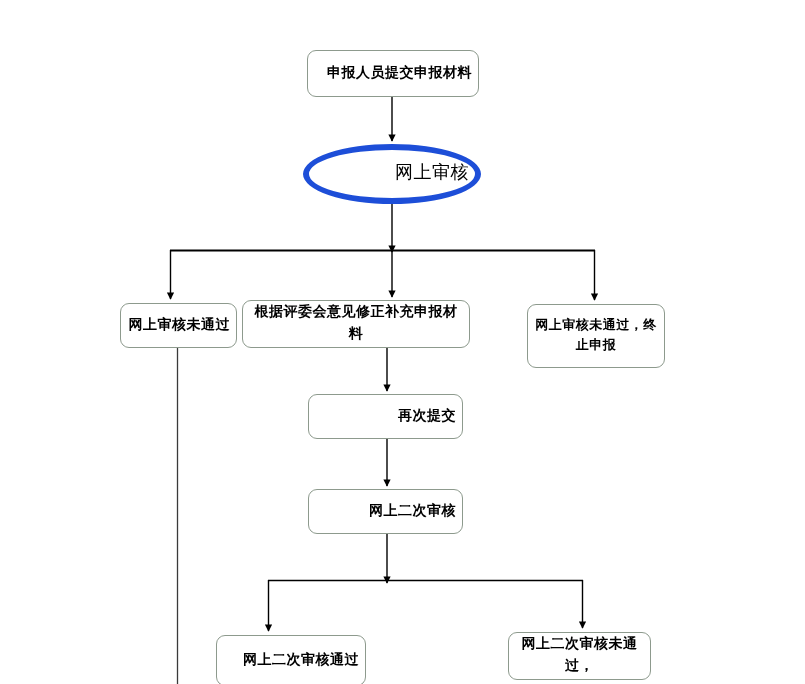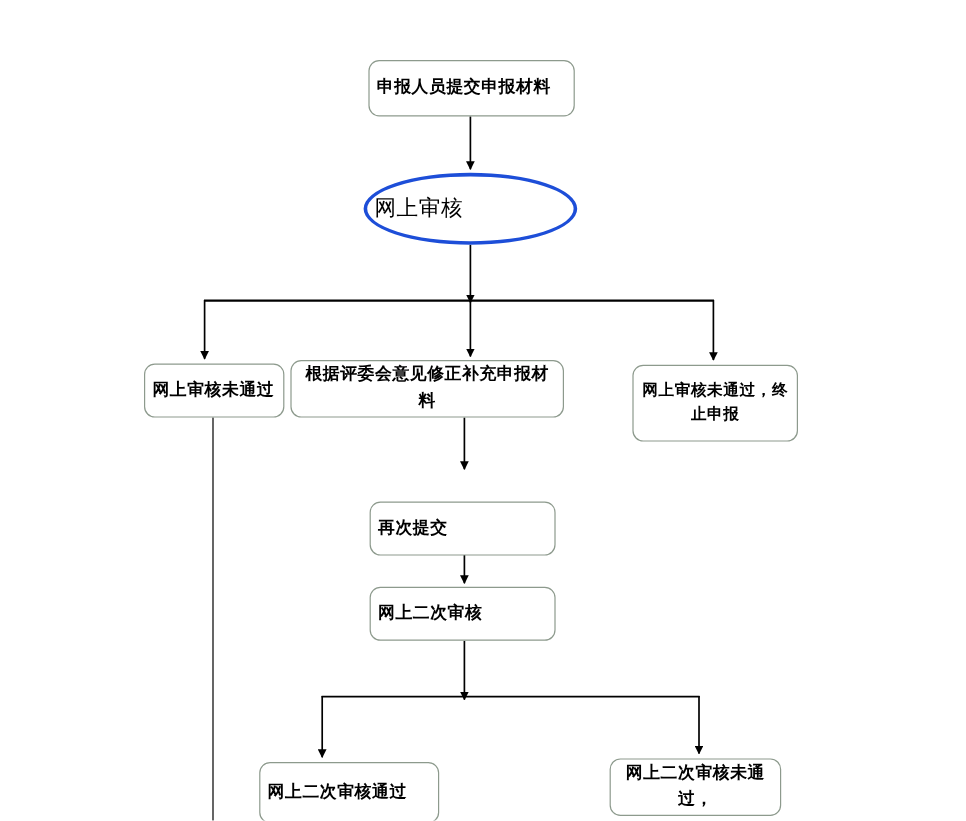--- a/index.html
+++ b/index.html
@@ -21,47 +21,48 @@
     top: 0;
     width: 805px;
     height: 684px;
     pointer-events: none;
   }
   .node {
     position: absolute;
     box-sizing: border-box;
     display: flex;
     align-items: center;
-    justify-content: flex-start;
+    justify-content: flex-end;
     text-align: center;
     background: #ffffff;
     color: #000000;
     font-weight: bold;
     letter-spacing: 0.5px;
+    font-family: Liberation Mono, monospace;
   }
   .node.box {
     border: 1px solid #8d9a8d;
     border-radius: 9px;
   }
   .node.ellipse {
-    border: 3px solid #1d4ed8;
+    border: 6px solid #1d4ed8;
     border-radius: 50%;
   }
   .node .label {
     display: block;
     line-height: 1.55;
     padding: 0 6px;
   }
   
   #n-submit      { left: 307px; top: 50px;  width: 172px; height: 47px;  font-size: 14px; }
   #n-online      { left: 303px; top: 144px; width: 178px; height: 60px;  font-size: 18px; font-weight: normal; }
   #n-pass        { left: 120px; top: 303px; width: 117px; height: 45px;  font-size: 14px; }
   #n-revise      { left: 242px; top: 300px; width: 228px; height: 48px;  font-size: 14px; }
   #n-fail        { left: 527px; top: 304px; width: 138px; height: 64px;  font-size: 13px; }
-  #n-resubmit    { left: 308px; top: 394px; width: 155px; height: 45px;  font-size: 14px; margin-top: 24px; }
+  #n-resubmit    { left: 308px; top: 394px; width: 155px; height: 45px;  font-size: 14px; }
   #n-second      { left: 308px; top: 489px; width: 155px; height: 45px;  font-size: 14px; }
   #n-second-pass { left: 216px; top: 635px; width: 150px; height: 51px;  font-size: 14px; }
   #n-second-fail { left: 508px; top: 632px; width: 143px; height: 48px;  font-size: 14px; }
 </style>
 </head>
 <body>
 
 <div id="canvas">
 
   <svg class="edges" viewBox="0 0 805 684" xmlns="http://www.w3.org/2000/svg">

